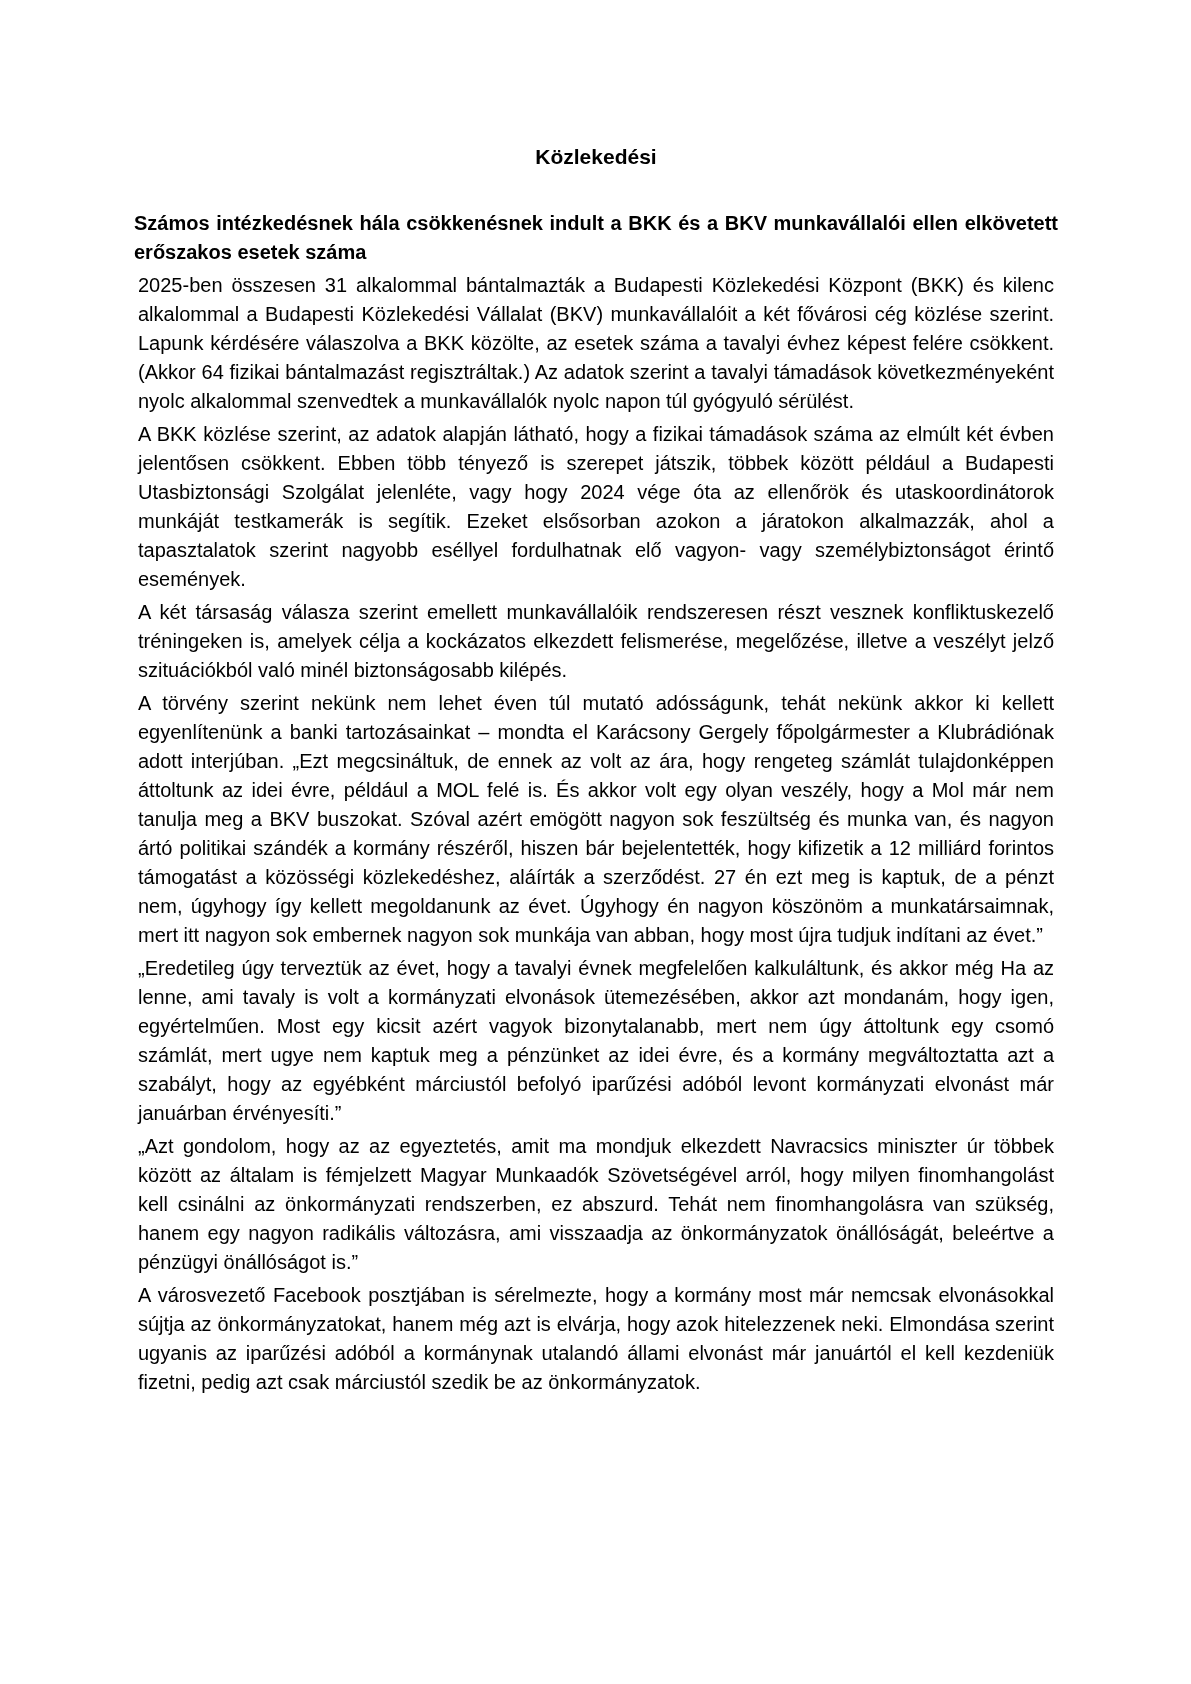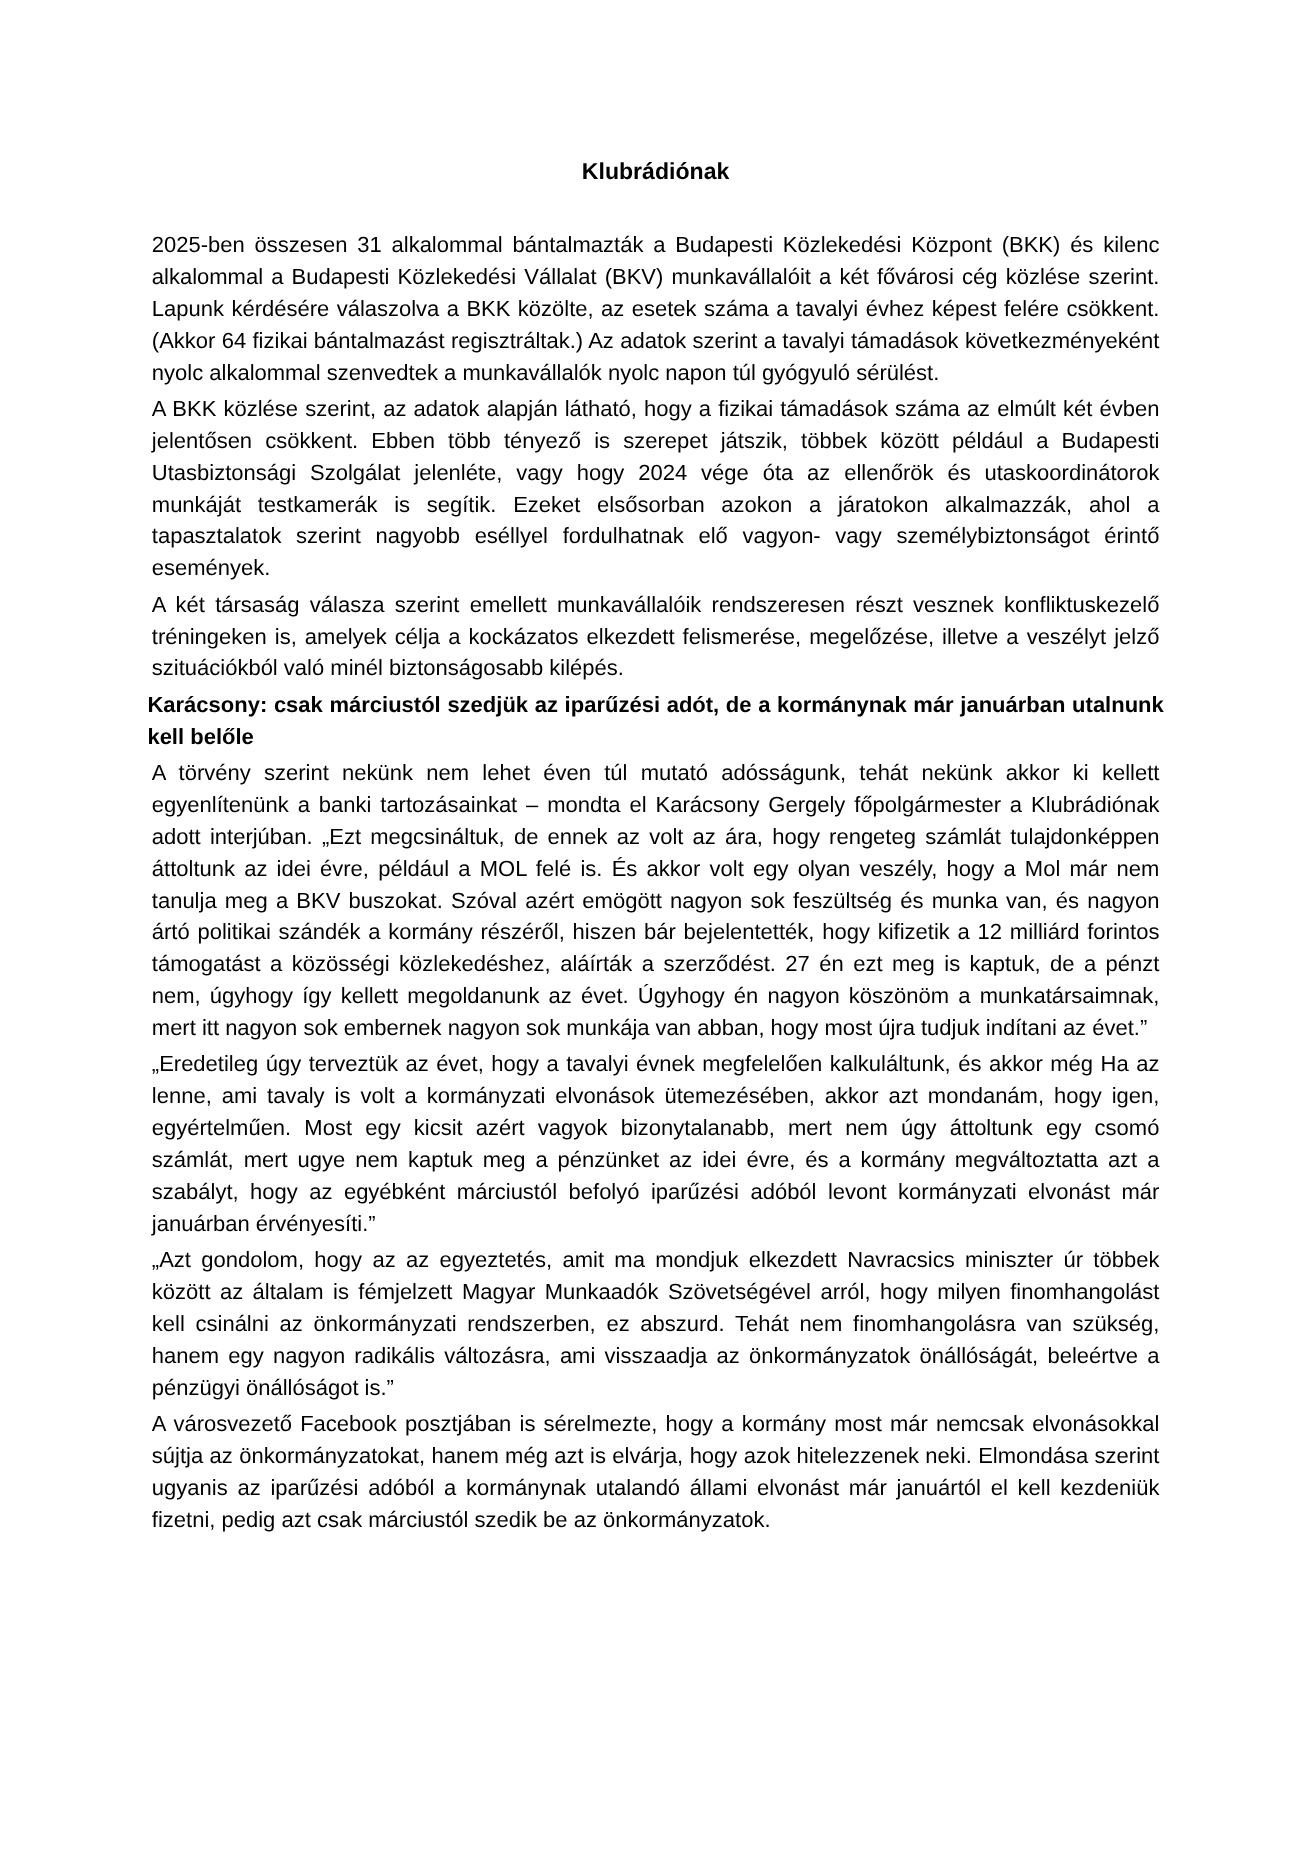--- a/index.html
+++ b/index.html
@@ -48,33 +48,33 @@
     margin: 4px;
     text-align: justify;
   }
 </style>
 </head>
 <body>
 
 <div class="page">
 
   <div class="doc-header">
-    <div class="doc-title">Klubrádiónak</div>
+    <div class="doc-title">Közlekedési</div>
   </div>
 
   <div class="doc-body">
 
     <section>
+      <h2 class="article-heading">Számos intézkedésnek hála csökkenésnek indult a BKK és a BKV munkavállalói ellen elkövetett erőszakos esetek száma</h2>
       <p class="article-paragraph">2025-ben összesen 31 alkalommal bántalmazták a Budapesti Közlekedési Központ (BKK) és kilenc alkalommal a Budapesti Közlekedési Vállalat (BKV) munkavállalóit a két fővárosi cég közlése szerint. Lapunk kérdésére válaszolva a BKK közölte, az esetek száma a tavalyi évhez képest felére csökkent. (Akkor 64 fizikai bántalmazást regisztráltak.) Az adatok szerint a tavalyi támadások következményeként nyolc alkalommal szenvedtek a munkavállalók nyolc napon túl gyógyuló sérülést.</p>
       <p class="article-paragraph">A BKK közlése szerint, az adatok alapján látható, hogy a fizikai támadások száma az elmúlt két évben jelentősen csökkent. Ebben több tényező is szerepet játszik, többek között például a Budapesti Utasbiztonsági Szolgálat jelenléte, vagy hogy 2024 vége óta az ellenőrök és utaskoordinátorok munkáját testkamerák is segítik. Ezeket elsősorban azokon a járatokon alkalmazzák, ahol a tapasztalatok szerint nagyobb eséllyel fordulhatnak elő vagyon- vagy személybiztonságot érintő események.</p>
       <p class="article-paragraph">A két társaság válasza szerint emellett munkavállalóik rendszeresen részt vesznek konfliktuskezelő tréningeken is, amelyek célja a kockázatos elkezdett felismerése, megelőzése, illetve a veszélyt jelző szituációkból való minél biztonságosabb kilépés.</p>
     </section>
 
     <section>
-      <h2 class="article-heading">Karácsony: csak márciustól szedjük az iparűzési adót, de a kormánynak már januárban utalnunk kell belőle</h2>
       <p class="article-paragraph">A törvény szerint nekünk nem lehet éven túl mutató adósságunk, tehát nekünk akkor ki kellett egyenlítenünk a banki tartozásainkat – mondta el Karácsony Gergely főpolgármester a Klubrádiónak adott interjúban. „Ezt megcsináltuk, de ennek az volt az ára, hogy rengeteg számlát tulajdonképpen áttoltunk az idei évre, például a MOL felé is. És akkor volt egy olyan veszély, hogy a Mol már nem tanulja meg a BKV buszokat. Szóval azért emögött nagyon sok feszültség és munka van, és nagyon ártó politikai szándék a kormány részéről, hiszen bár bejelentették, hogy kifizetik a 12 milliárd forintos támogatást a közösségi közlekedéshez, aláírták a szerződést. 27 én ezt meg is kaptuk, de a pénzt nem, úgyhogy így kellett megoldanunk az évet. Úgyhogy én nagyon köszönöm a munkatársaimnak, mert itt nagyon sok embernek nagyon sok munkája van abban, hogy most újra tudjuk indítani az évet.”</p>
       <p class="article-paragraph">„Eredetileg úgy terveztük az évet, hogy a tavalyi évnek megfelelően kalkuláltunk, és akkor még Ha az lenne, ami tavaly is volt a kormányzati elvonások ütemezésében, akkor azt mondanám, hogy igen, egyértelműen. Most egy kicsit azért vagyok bizonytalanabb, mert nem úgy áttoltunk egy csomó számlát, mert ugye nem kaptuk meg a pénzünket az idei évre, és a kormány megváltoztatta azt a szabályt, hogy az egyébként márciustól befolyó iparűzési adóból levont kormányzati elvonást már januárban érvényesíti.”</p>
       <p class="article-paragraph">„Azt gondolom, hogy az az egyeztetés, amit ma mondjuk elkezdett Navracsics miniszter úr többek között az általam is fémjelzett Magyar Munkaadók Szövetségével arról, hogy milyen finomhangolást kell csinálni az önkormányzati rendszerben, ez abszurd. Tehát nem finomhangolásra van szükség, hanem egy nagyon radikális változásra, ami visszaadja az önkormányzatok önállóságát, beleértve a pénzügyi önállóságot is.”</p>
       <p class="article-paragraph">A városvezető Facebook posztjában is sérelmezte, hogy a kormány most már nemcsak elvonásokkal sújtja az önkormányzatokat, hanem még azt is elvárja, hogy azok hitelezzenek neki. Elmondása szerint ugyanis az iparűzési adóból a kormánynak utalandó állami elvonást már januártól el kell kezdeniük fizetni, pedig azt csak márciustól szedik be az önkormányzatok.</p>
     </section>
 
   </div>
 </div>
 
 </body></html>

